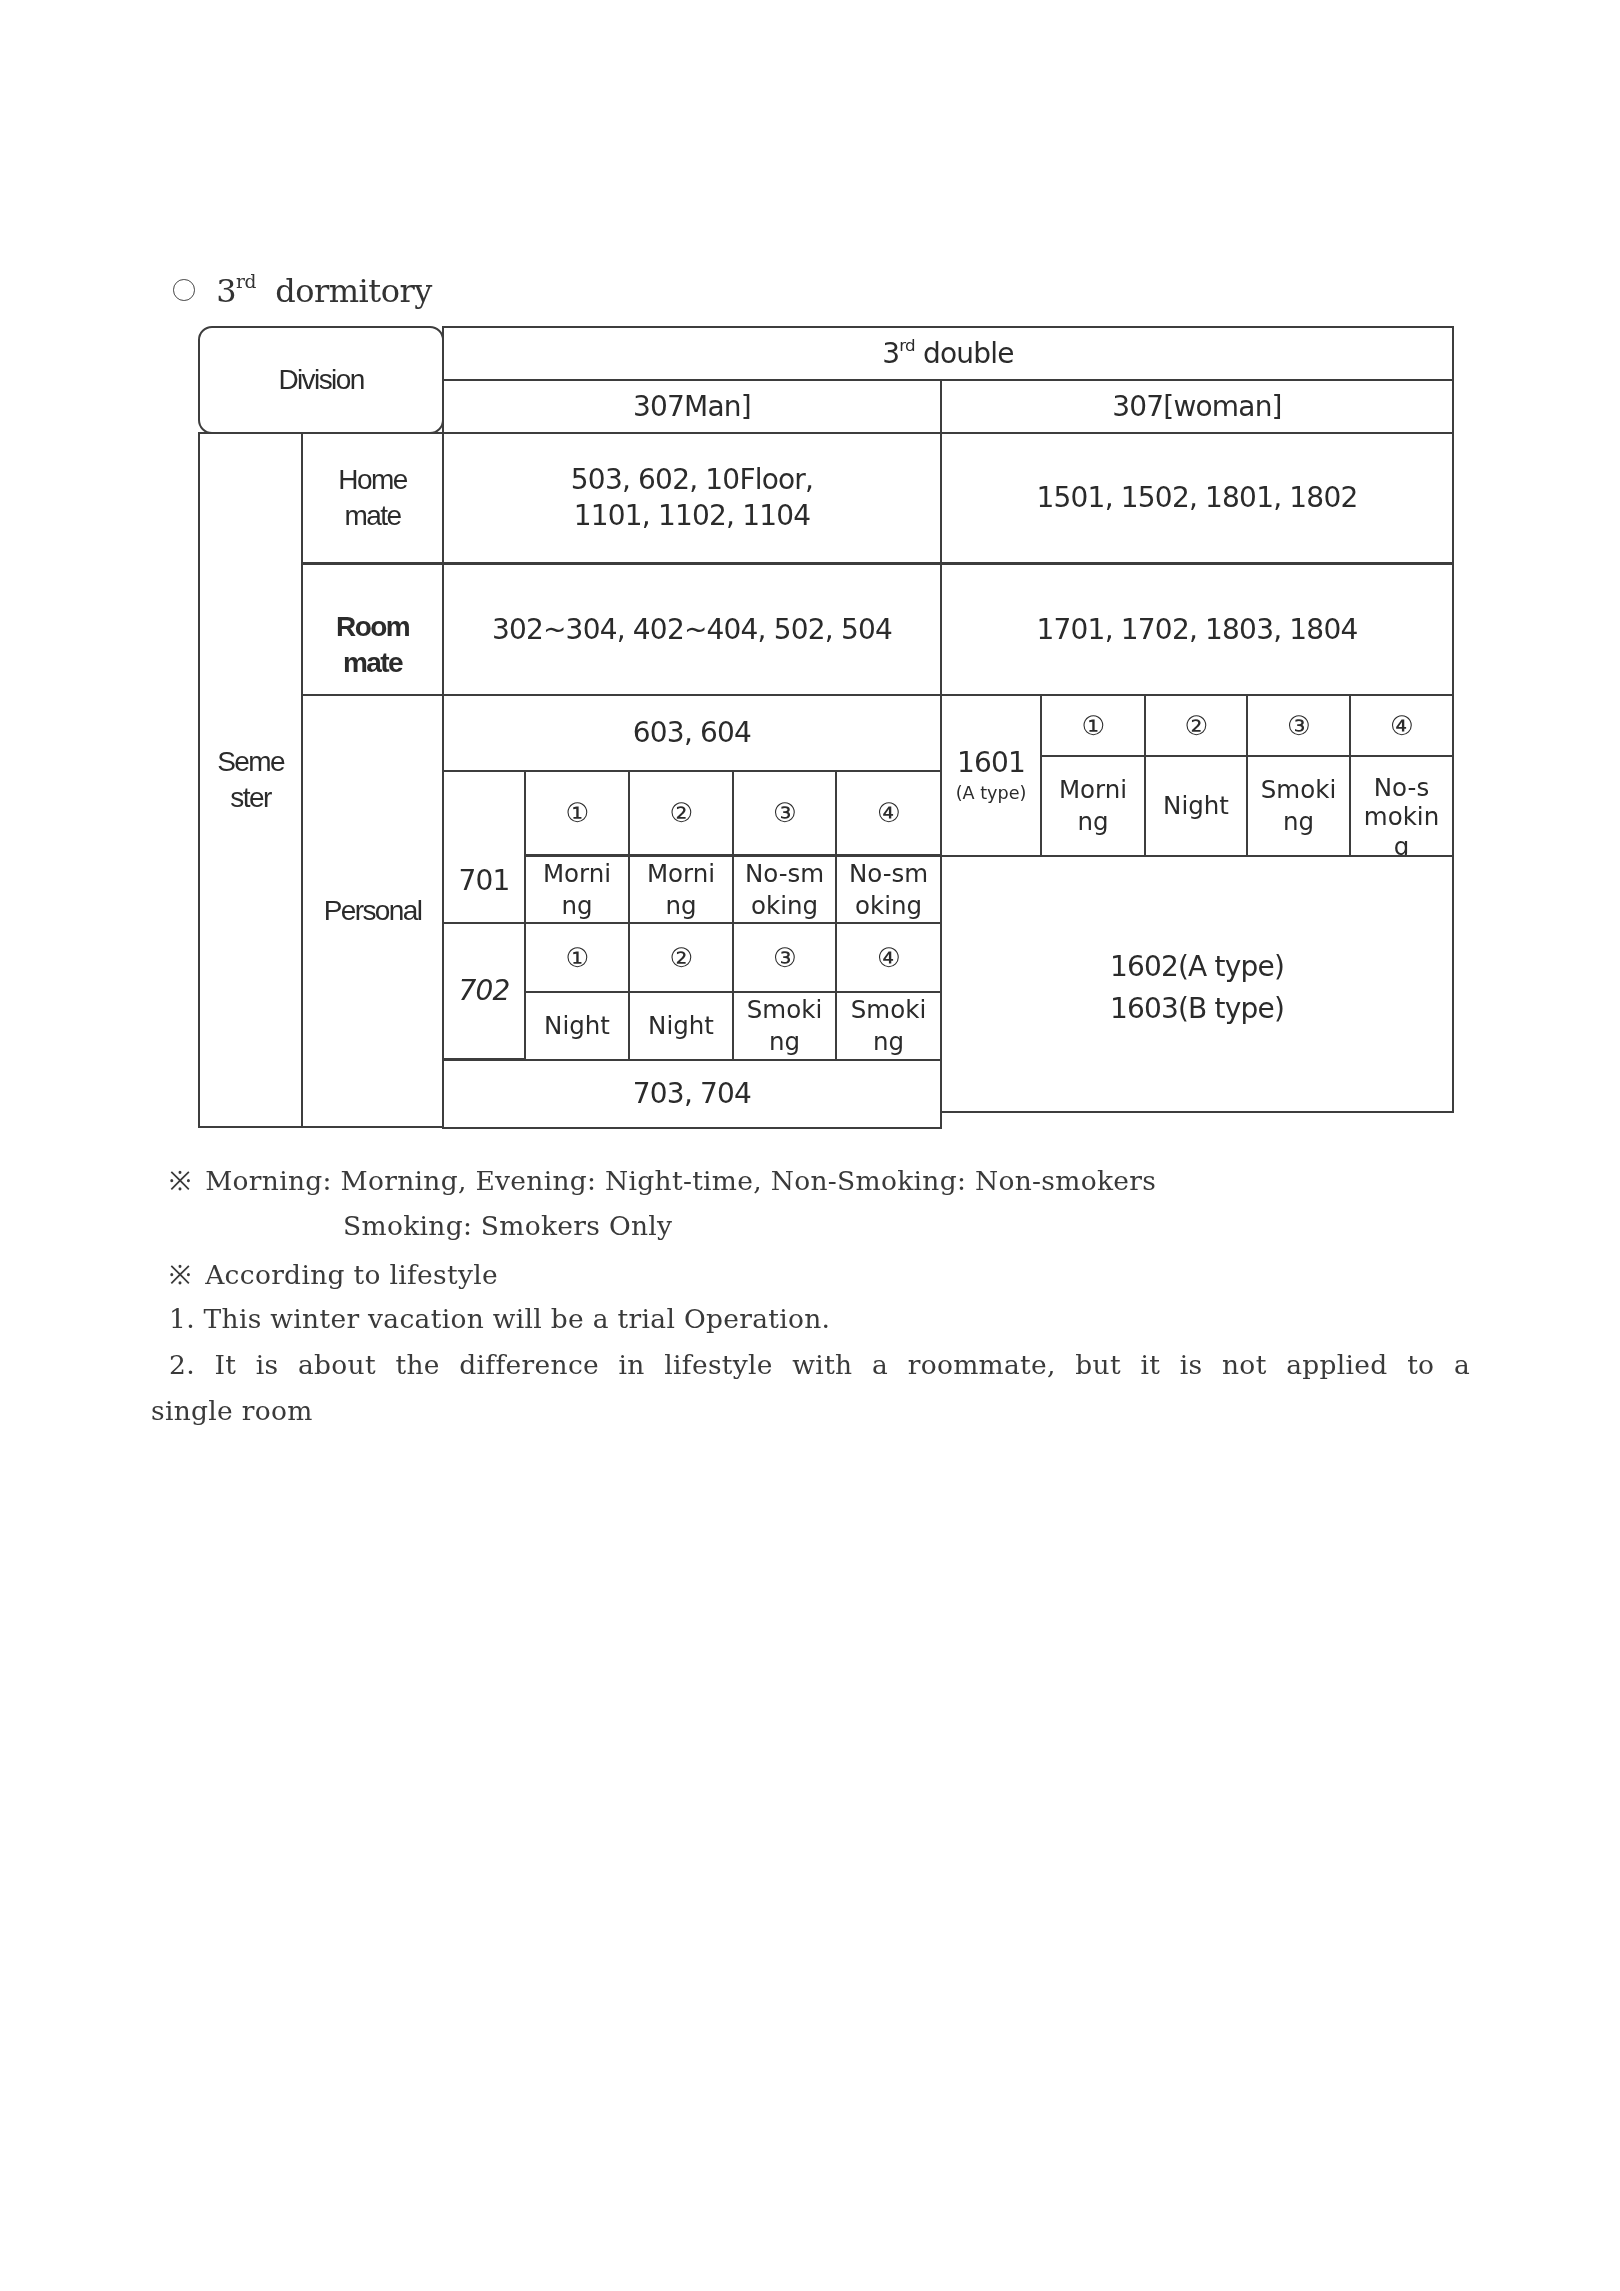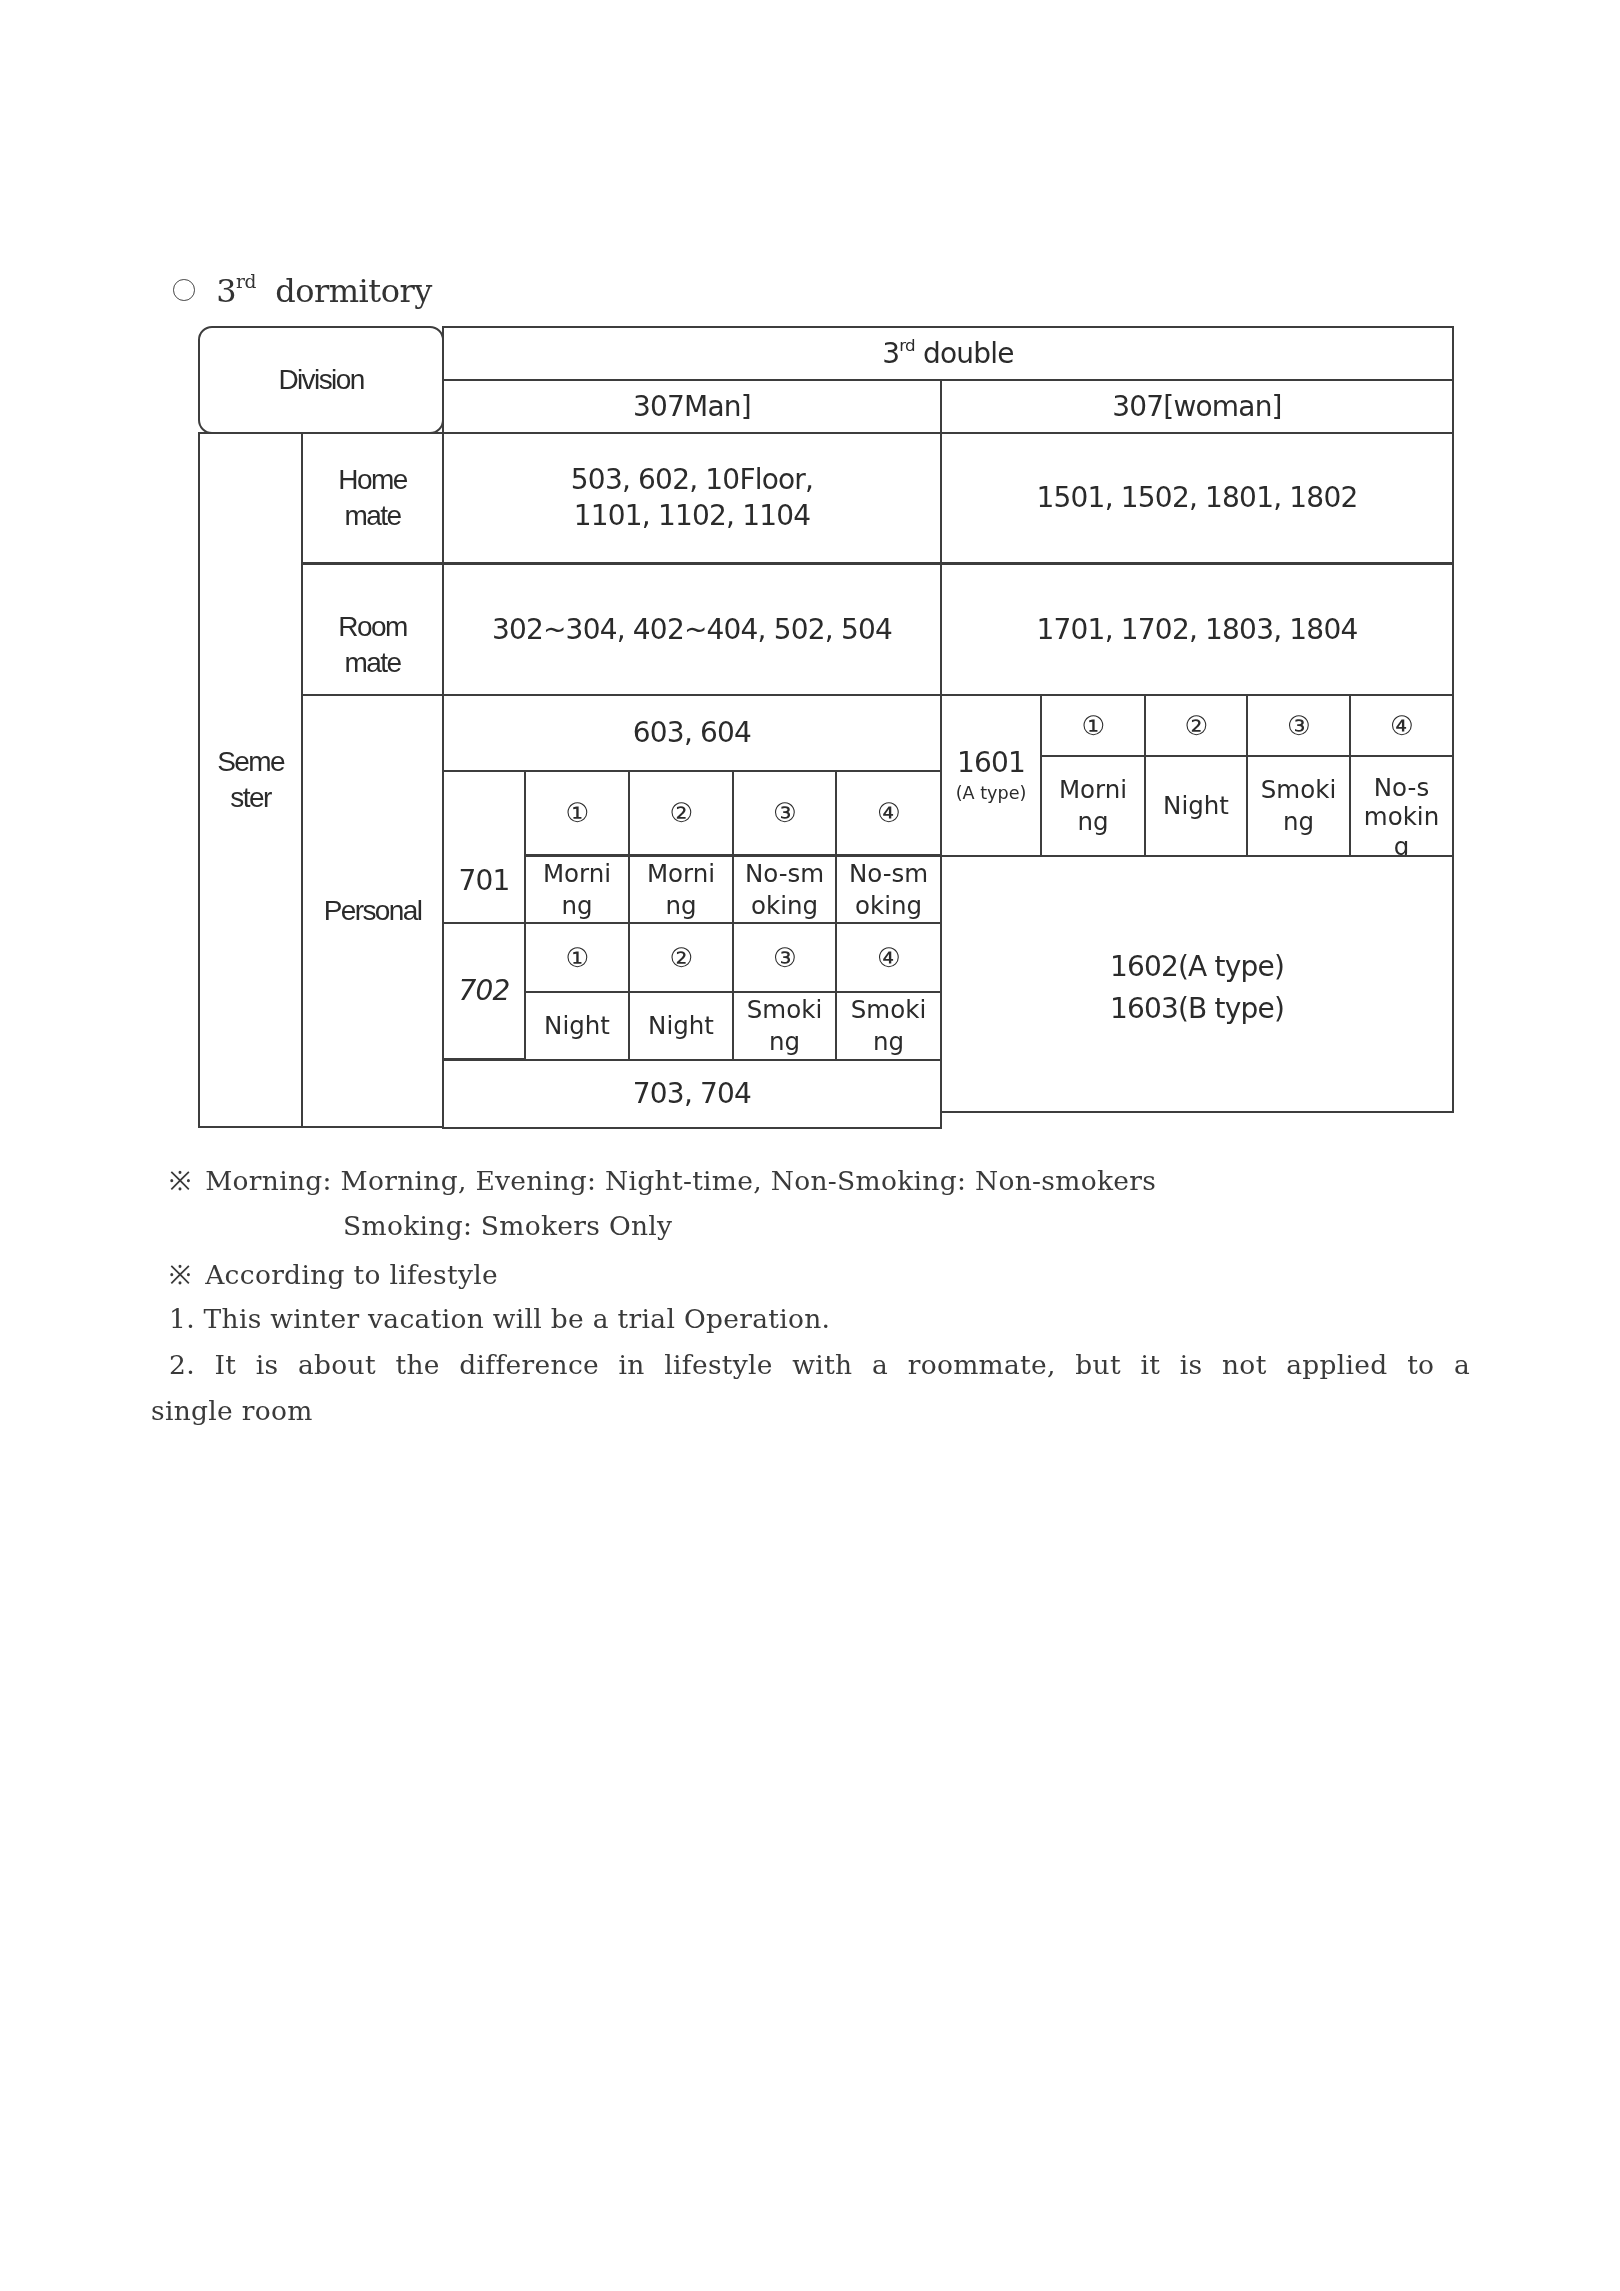--- a/index.html
+++ b/index.html
@@ -61,21 +61,21 @@
 mate</span>
   </div>
   <div class="cell" style="left:443px;top:433px;width:500px;height:132px;">
     <span class="inner">503, 602, 10Floor,
 1101, 1102, 1104</span>
   </div>
   <div class="cell" style="left:941px;top:433px;width:514px;height:132px;">
     <span class="inner">1501, 1502, 1801, 1802</span>
   </div>
 
-  <div class="cell lbl" style="left:302px;top:564px;width:143px;height:163px;">
+  <div class="cell lbl" style="left:302px;top:564px;width:143px;height:163px;font-weight:bold;">
     <span class="inner">Room
 mate</span>
   </div>
   <div class="cell" style="left:443px;top:564px;width:500px;height:133px;">
     <span class="inner">302~304, 402~404, 502, 504</span>
   </div>
   <div class="cell" style="left:941px;top:564px;width:514px;height:133px;">
     <span class="inner">1701, 1702, 1803, 1804</span>
   </div>
 

